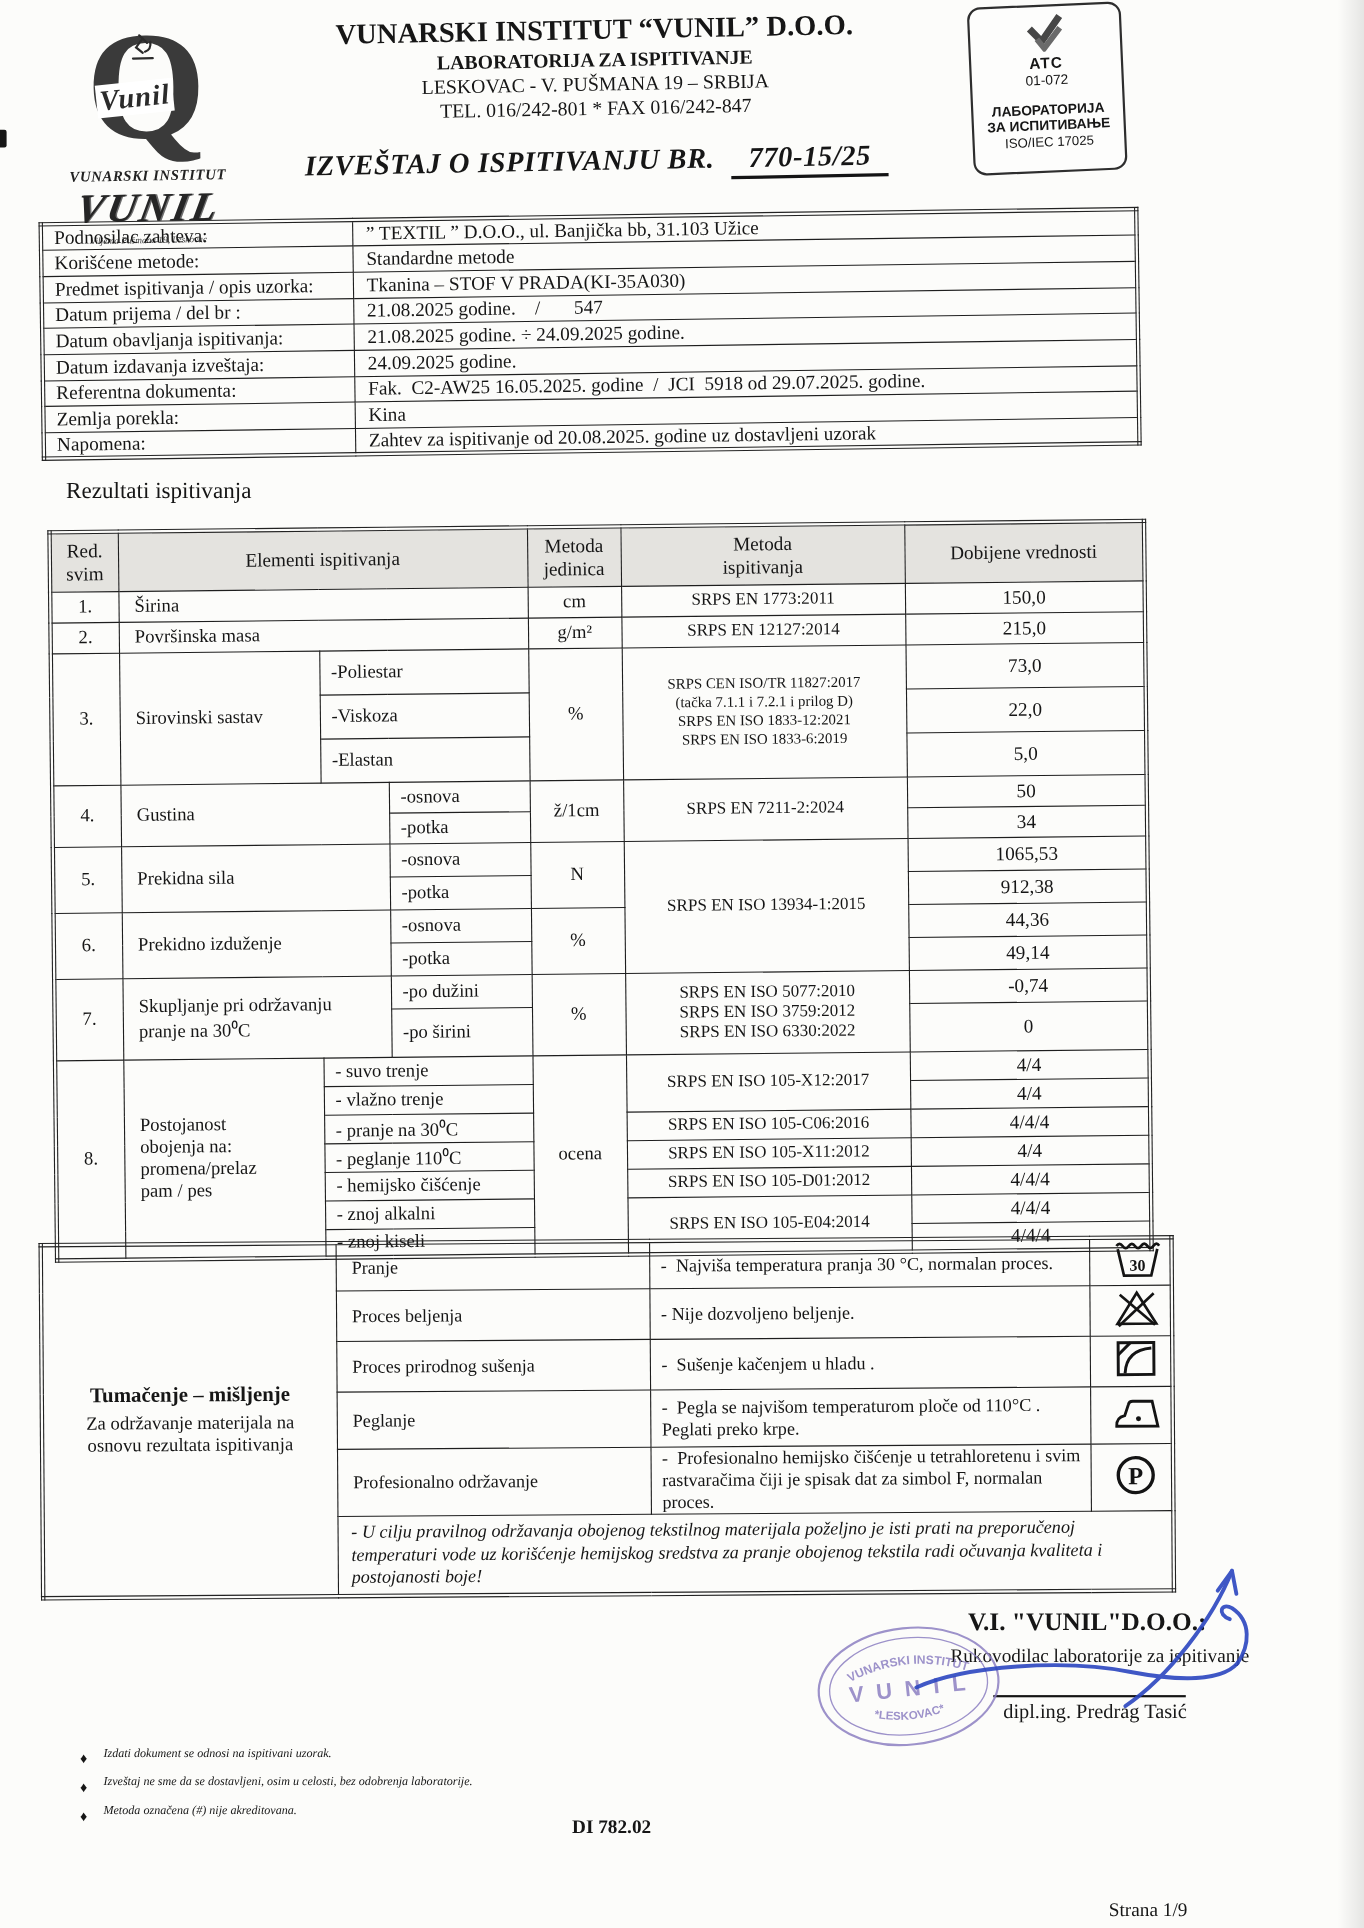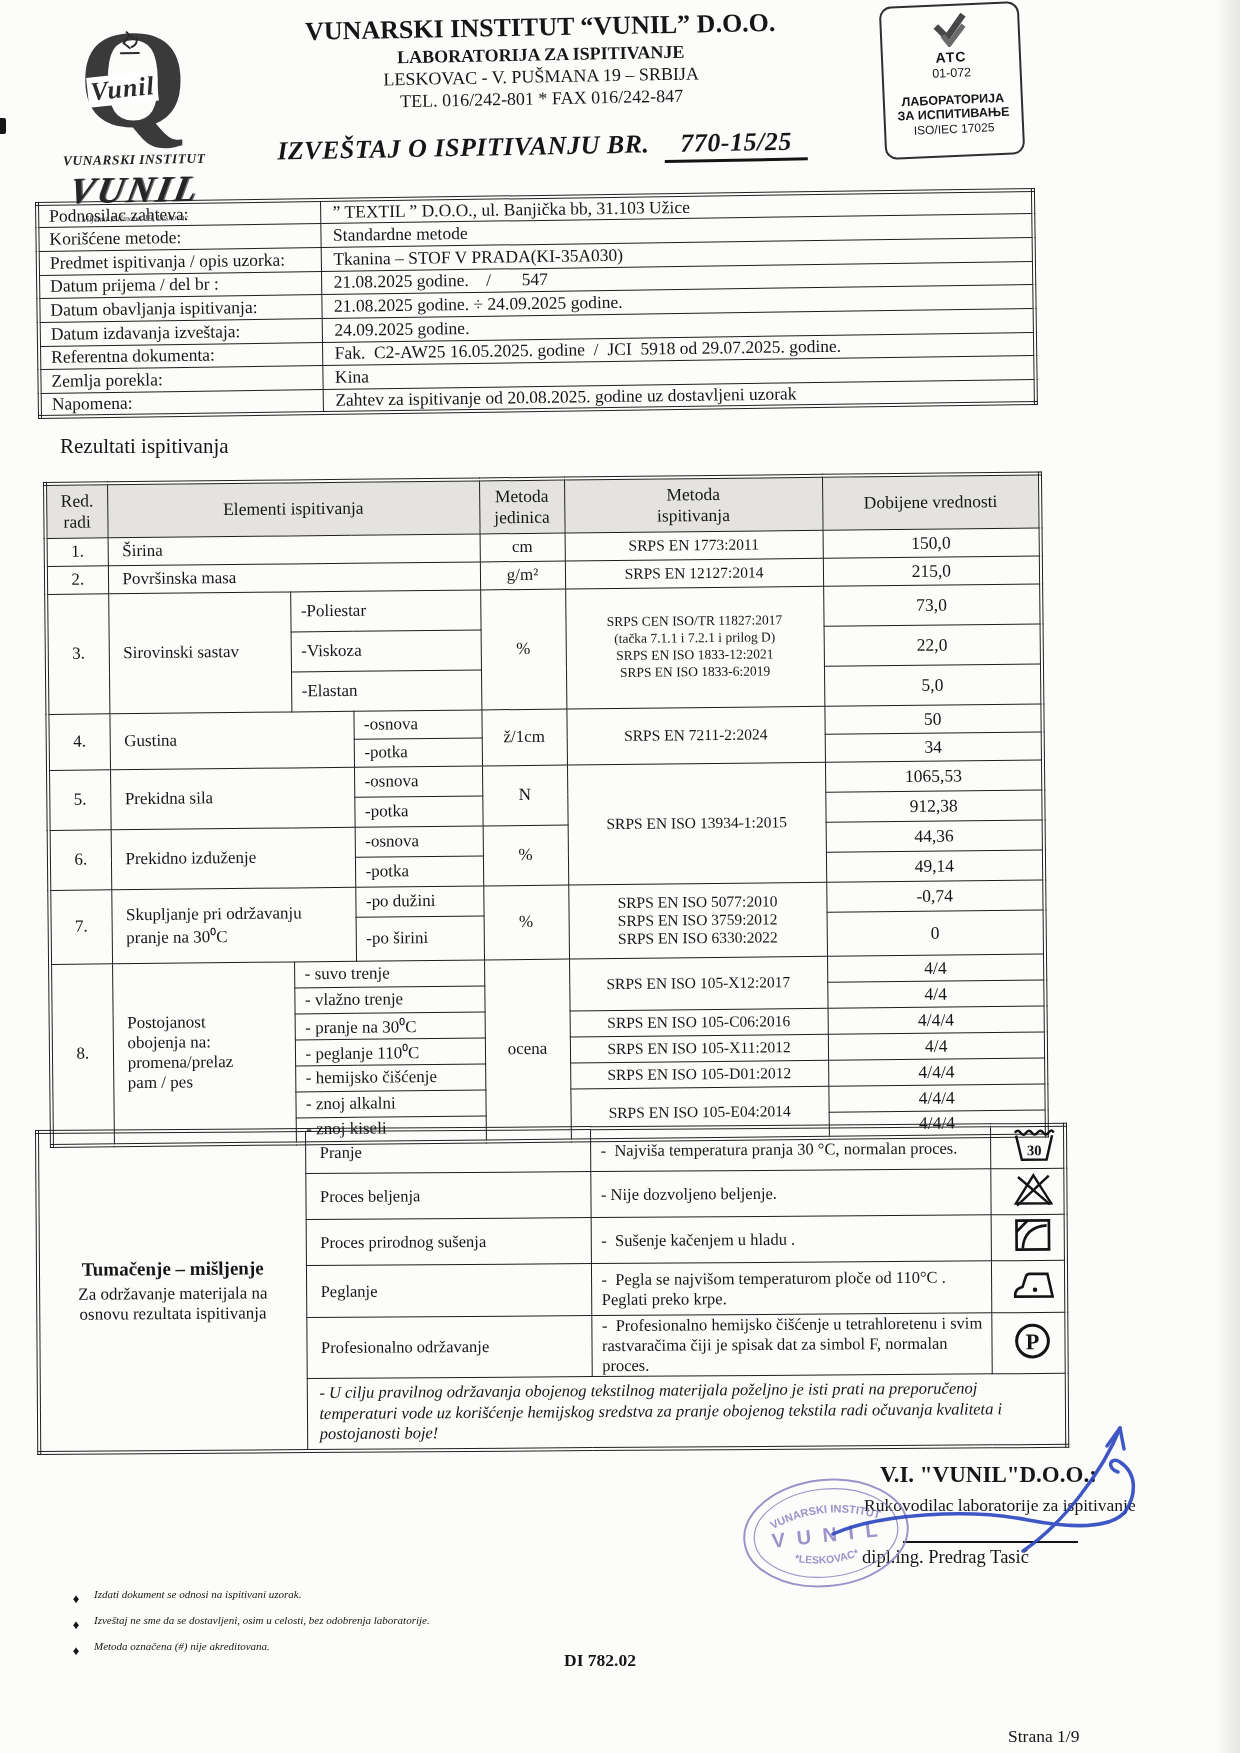--- a/index.html
+++ b/index.html
@@ -78,30 +78,30 @@
   .tum-t{ font-weight:bold; font-size:19px; margin-bottom:4px; }
   .tum-s{ font-size:17px; }
   .note{ font-style:italic; font-size:16.5px; padding:4px 12px; line-height:1.25;}
   .ic{ text-align:center; padding:0 20px; }
   .ch40 td{height:40px;} .ch46 td{height:46px;} .ch52 td{height:52px;} .ch58 td{height:58px;}
 
   
   .sig-company{ position:absolute; left:880px; top:1462px; font-weight:bold; font-size:23px; }
   .sig-role{ position:absolute; left:864px; top:1495px; font-size:17.5px; }
   .sig-line{ position:absolute; left:903px; top:1541px; width:175px; border-top:2px solid #141414; }
-  .sig-name{ position:absolute; left:862px; top:1547px; font-size:18.5px; }
+  .sig-name{ position:absolute; left:912px; top:1547px; font-size:18.5px; }
   .stamp{ position:absolute; left:740px; top:1476px; transform:rotate(-6deg); opacity:0.85; }
   .sig-ink{ position:absolute; left:818px; top:1416px; }
 
   
   .fnote{ position:absolute; left:58px; display:flex; align-items:flex-start; }
   .fnote .b{ width:36px; text-align:center; font-size:13px; padding-top:3px; }
   .fnote .t{ font-size:11px;font-style:italic; }
   .f1{ top:1588px; } .f2{ top:1614px; } .f3{ top:1640px; }
-  .doc-code{ position:absolute; left:520px; top:1650px; width:160px; text-align:center; font-weight:bold; font-size:17.5px; }
+  .doc-code{ position:absolute; left:520px; top:1650px; width:160px; text-align:left; font-weight:bold; font-size:17.5px; }
   .page-num{ position:absolute; left:1008px; top:1726px; font-size:17.5px; }
   .edge-mark{ position:absolute; left:-2px; top:118px; width:8px; height:16px; background:#161616; border-radius:2px;}
 </style>
 </head>
 <body>
 
 <div class="page">
   <div class="edge-mark"></div>
 
   <div class="logo-block">
@@ -194,21 +194,21 @@
         <col style="width:182px">
         <col style="width:62px">
         <col style="width:128px">
         <col style="width:85px">
         <col style="width:258px">
         <col style="width:218px">
       </colgroup>
     <tbody>
         <tr class="hdr">
       <td class="c pre">Red.
-radi</td>
+svim</td>
       <td class="c" colspan="3">Elementi ispitivanja</td>
       <td class="c pre">Metoda
 jedinica</td>
       <td class="c pre">Metoda
 ispitivanja</td>
       <td class="c">Dobijene vrednosti</td>
     </tr>
     <tr class="h28">
       <td class="c">1.</td>
       <td class="el" colspan="3">Širina</td>

